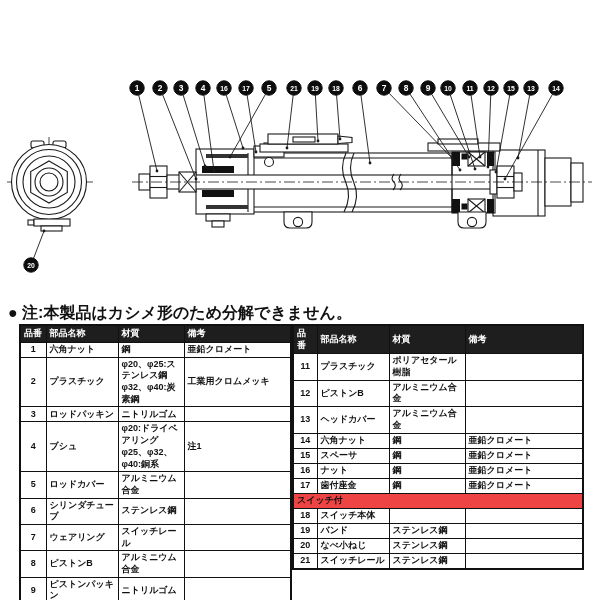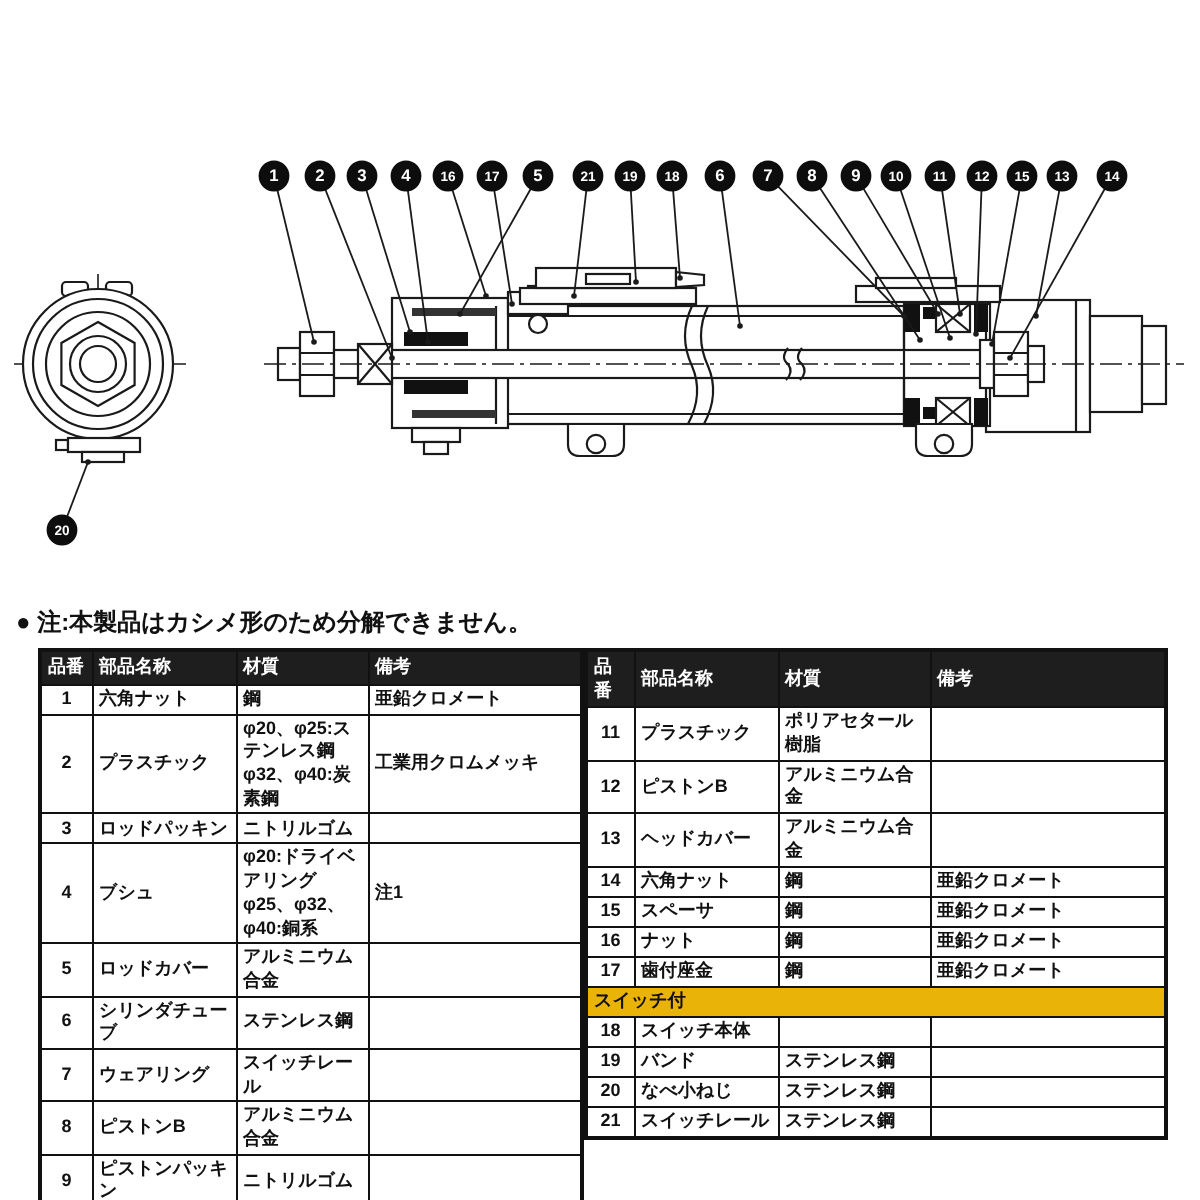--- a/index.html
+++ b/index.html
@@ -9,31 +9,31 @@
   .ln{fill:none;stroke:#1a1a1a;stroke-width:1.1;}
   .lnw{fill:#ffffff;stroke:#1a1a1a;stroke-width:1.1;}
   .fill-b{fill:#111111;stroke:none;}
   .fill-g{fill:#333333;stroke:none;}
   .cl{fill:none;stroke:#1a1a1a;stroke-width:0.8;stroke-dasharray:11 3 2 3;}
   .leader{stroke:#1a1a1a;stroke-width:0.9;fill:none;}
   .dot{fill:#1a1a1a;stroke:none;}
   .balloon{fill:#0d0d0d;stroke:#0d0d0d;}
   .balloon-num{fill:#ffffff;font-weight:bold;text-anchor:middle;
                font-family:"Liberation Sans","DejaVu Sans",sans-serif;}
-  .note-top{position:absolute;left:8px;top:303px;font-size:12px;font-weight:bold;}
+  .note-top{position:absolute;left:8px;top:303px;font-size:16px;font-weight:bold;}
   .note-bottom{position:absolute;left:10px;top:520px;font-size:9.5px;font-weight:bold;}
   .tbl{position:absolute;top:324px;}
   .tbl table{border-collapse:collapse;table-layout:fixed;border:2px solid #111;}
   .tbl th,.tbl td{border:1px solid #111;font-size:9px;line-height:1.3;padding:1px 3px;
                   font-weight:bold;overflow:hidden;vertical-align:middle;}
   .tbl thead th{background:#1e1e1e;color:#ffffff;text-align:left;padding:2px 3px;height:10px;}
   .tbl td{height:12px;}
   .tbl td.num{text-align:center;padding:1px 1px;}
   .tbl td.mat,.tbl td.note{white-space:pre-line;}
-  .tbl tr.section td{background:#eab308;color:#111;text-align:left;}
+  .tbl tr.section td{background:#ef4444;color:#111;text-align:left;}
   .tbl-left{left:19px;} .tbl-left table{width:271px;}
   .tbl-right{left:292px;} .tbl-right table{width:290px;}
 </style>
 </head>
 <body>
 
 <div class="stage">
 
   <svg id="diagram" width="600" height="310" viewBox="0 0 600 310">
 

